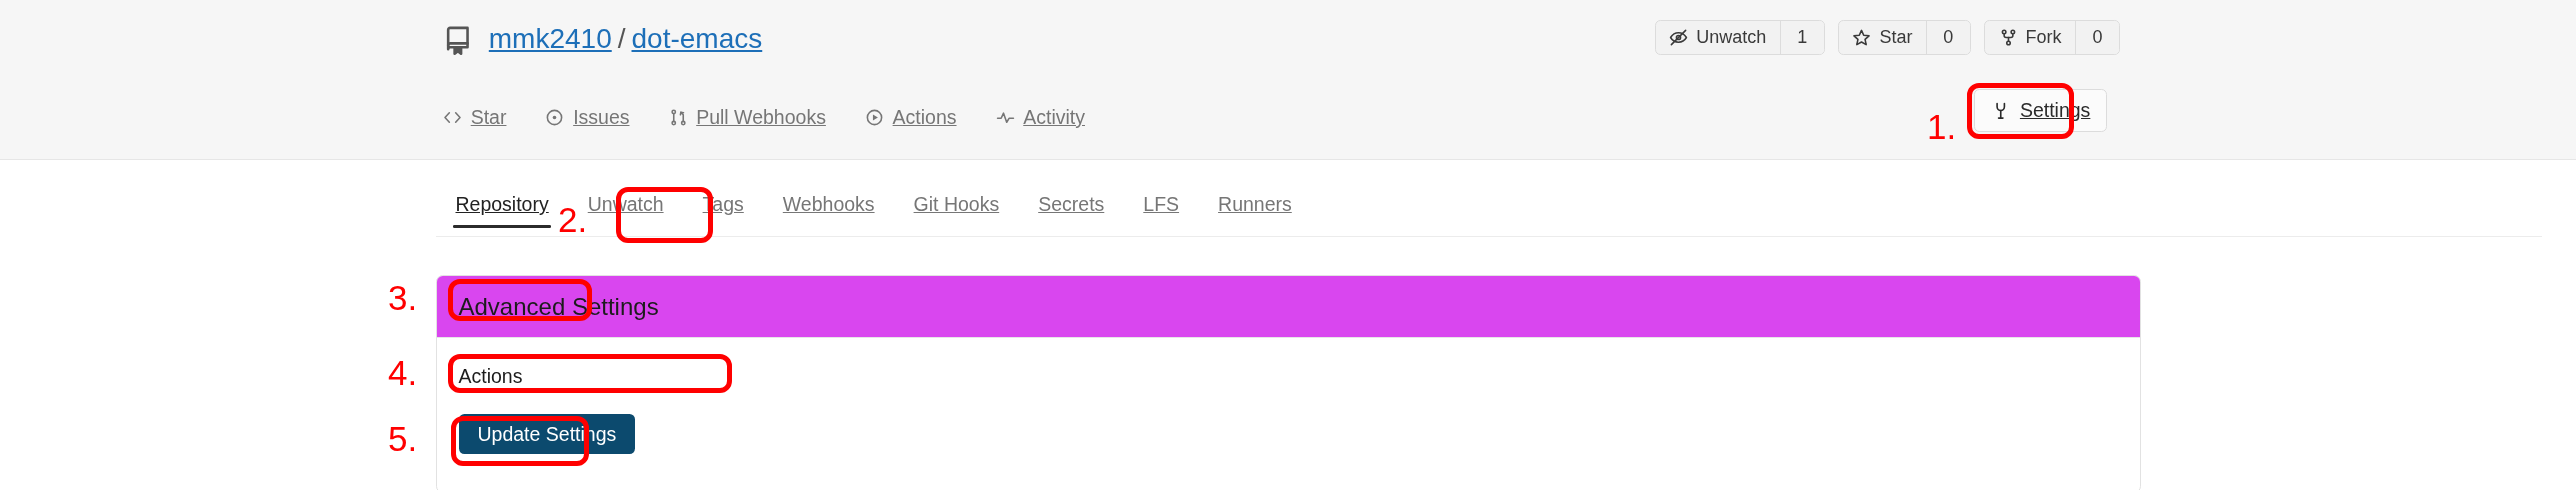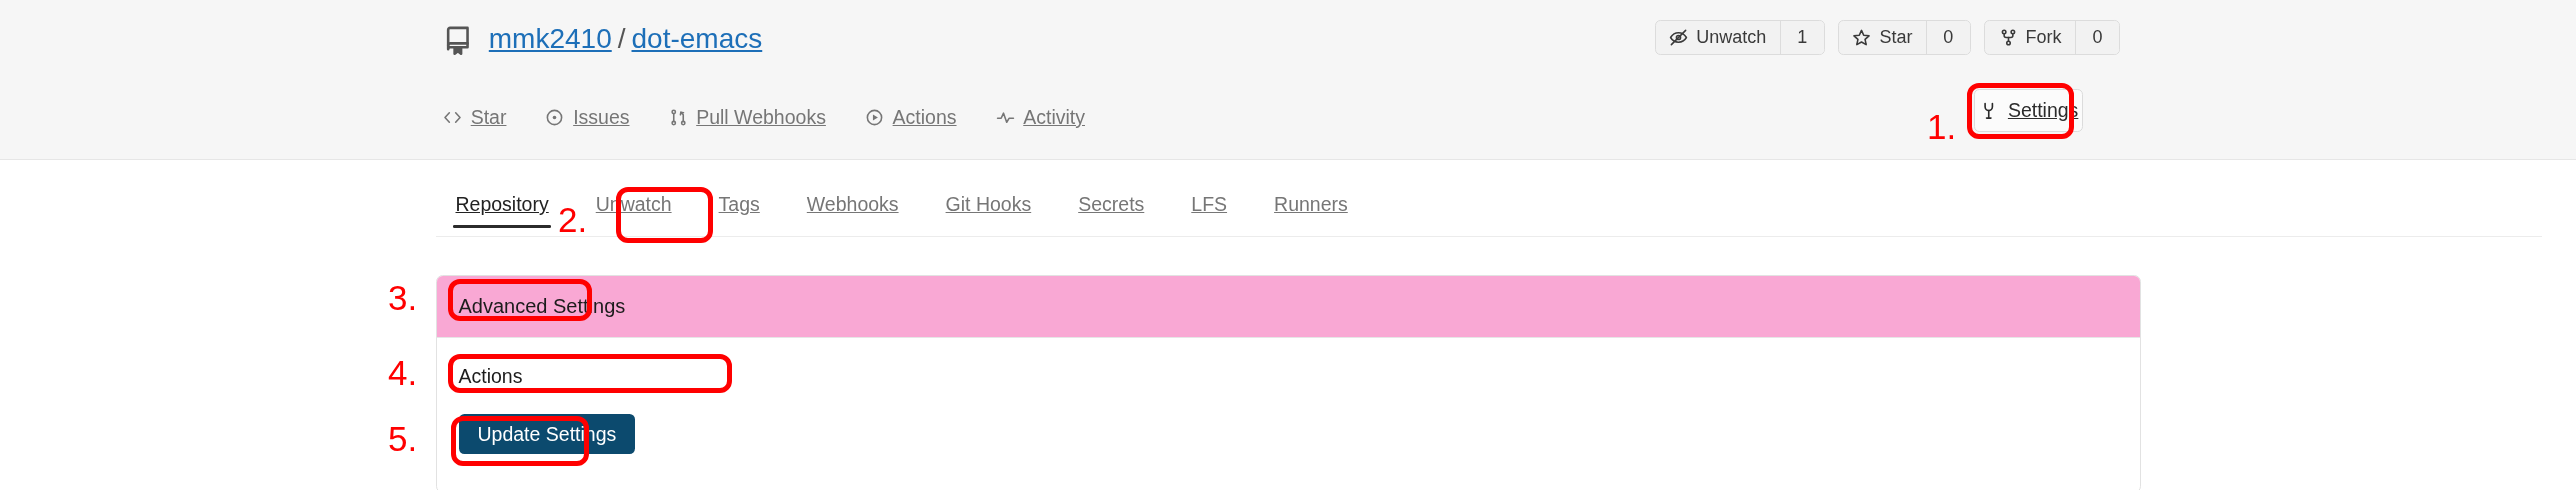--- a/index.html
+++ b/index.html
@@ -63,55 +63,55 @@
   .nav-item {
     display: flex; align-items: center; gap: 8.7px;
     font-size: 19.5px; color: #767676; white-space: nowrap; padding-bottom: 2.7px;
   }
   .nav-item svg { width: 19px; height: 19px; display: block; flex: none; }
 
   
   .settings-btn {
     position: absolute; left: 1974px; top: 89px;
     display: flex; align-items: center; gap: 9.4px;
-    height: 43px; padding: 0 4px;
+    height: 43px; padding: 0 16px;
     border: 1.3px solid #dcdcdc; border-radius: 5.4px; background: #fbfbfb;
     font-size: 19.5px; color: #2b2b2b; white-space: nowrap;
   }
   .settings-btn svg { width: 19.5px; height: 19.5px; display: block; flex: none; }
 
   
   .sub-nav {
     position: absolute; left: 436px; top: 193px;
     width: 2106px; height: 44px;
     border-bottom: 1.3px solid #ececec;
-    display: flex; align-items: flex-start; gap: 8px;
+    display: flex; align-items: flex-start; gap: 0;
   }
   .sub-tab {
     font-size: 19.5px; color: #767676; white-space: nowrap;
     padding: 0 19.5px 12px 19.5px; position: relative;
   }
   .sub-tab.active { color: #222222; }
   .sub-tab.active::after {
     content: ""; position: absolute; left: 17.4px; right: 17.4px; bottom: 0;
     height: 3.4px; background: #2b2b2b; border-radius: 1.3px;
   }
 
   
   .panel {
     position: absolute; left: 436px; top: 275px;
     width: 1705px;
     border: 1.3px solid #e2e2e2; border-radius: 6.7px;
     background: #ffffff; overflow: hidden;
   }
   .panel-head {
-    height: 62px; background: #f9a8d4;
+    height: 62px; background: #d946ef;
     border-bottom: 1.3px solid #e6e6e6;
     display: flex; align-items: center; padding-left: 21.5px;
-    font-size: 20px; color: #1c1c1c;
+    font-size: 24px; color: #1c1c1c;
   }
   .panel-body { padding: 20px 0 0 0; min-height: 154px; }
 
   .form-row {
     display: flex; align-items: center;
     padding: 0 0 0 21.5px; height: 36px; gap: 17.4px;
   }
   .form-label { font-size: 19.5px; color: #1c1c1c; white-space: nowrap; }
   .check-wrap { display: flex; align-items: center; gap: 13.4px; }
   .checkbox {

